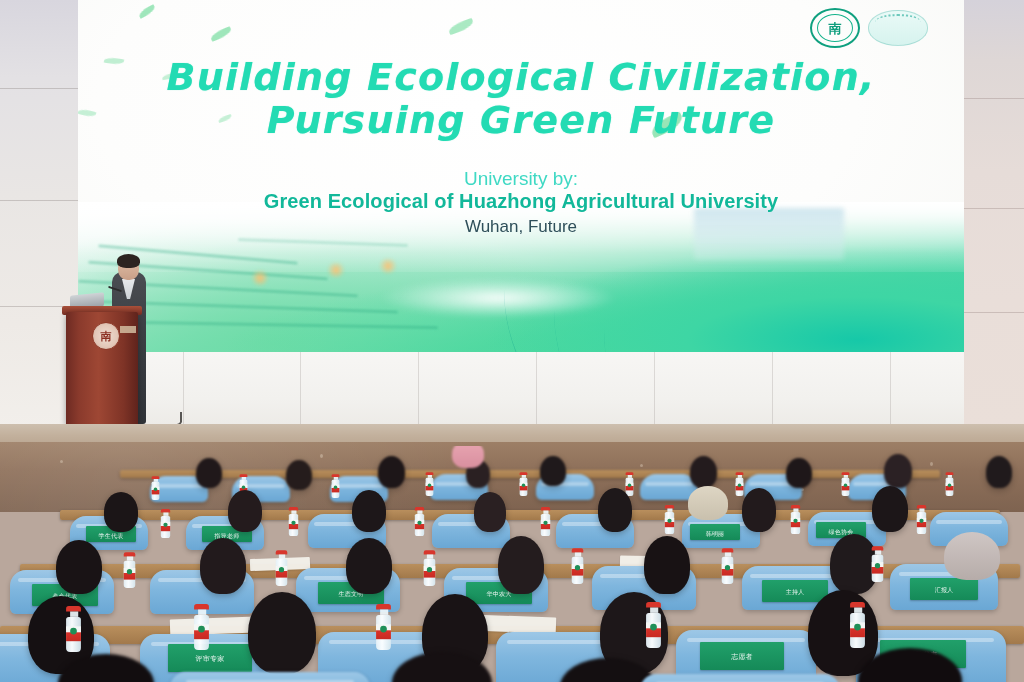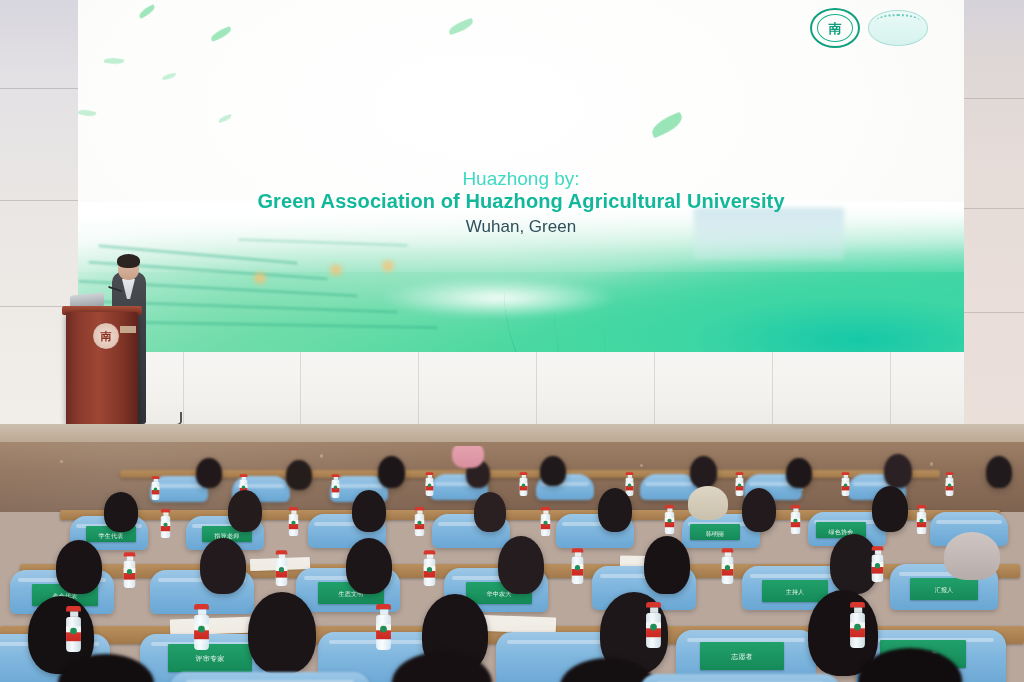--- a/index.html
+++ b/index.html
@@ -295,23 +295,25 @@
 
     <div class="leaf" style="left:60px;top:8px;width:18px;height:7px;transform:rotate(-28deg);"></div>
     <div class="leaf" style="left:132px;top:30px;width:22px;height:8px;transform:rotate(-22deg);"></div>
     <div class="leaf" style="left:26px;top:58px;width:20px;height:6px;transform:rotate(8deg);opacity:.55"></div>
     <div class="leaf" style="left:84px;top:74px;width:14px;height:5px;transform:rotate(-10deg);opacity:.5"></div>
     <div class="leaf" style="left:0px;top:110px;width:18px;height:6px;transform:rotate(14deg);opacity:.5"></div>
     <div class="leaf" style="left:140px;top:116px;width:14px;height:5px;transform:rotate(-18deg);opacity:.5"></div>
     <div class="leaf" style="left:370px;top:22px;width:26px;height:9px;transform:rotate(-20deg);opacity:.75"></div>
     <div class="leaf" style="left:572px;top:118px;width:34px;height:14px;transform:rotate(-24deg);opacity:.9"></div>
 
-    <div class="presented-by">Huazhong by:</div>
-    <div class="org-line">Green Association of Huazhong Agricultural University</div>
-    <div class="loc-line">Wuhan, Green</div>
+    <div class="slide-title">Building Ecological Civilization,
+Pursuing Green Future</div>
+    <div class="presented-by">University by:</div>
+    <div class="org-line">Green Ecological of Huazhong Agricultural University</div>
+    <div class="loc-line">Wuhan, Future</div>
 
     <div class="logo-seal">
       <div class="inner">
           <span class="glyph">南</span>
         </div>
     </div>
     <div class="logo-oval">
       <div class="arc"></div>
     </div>
   </div>

